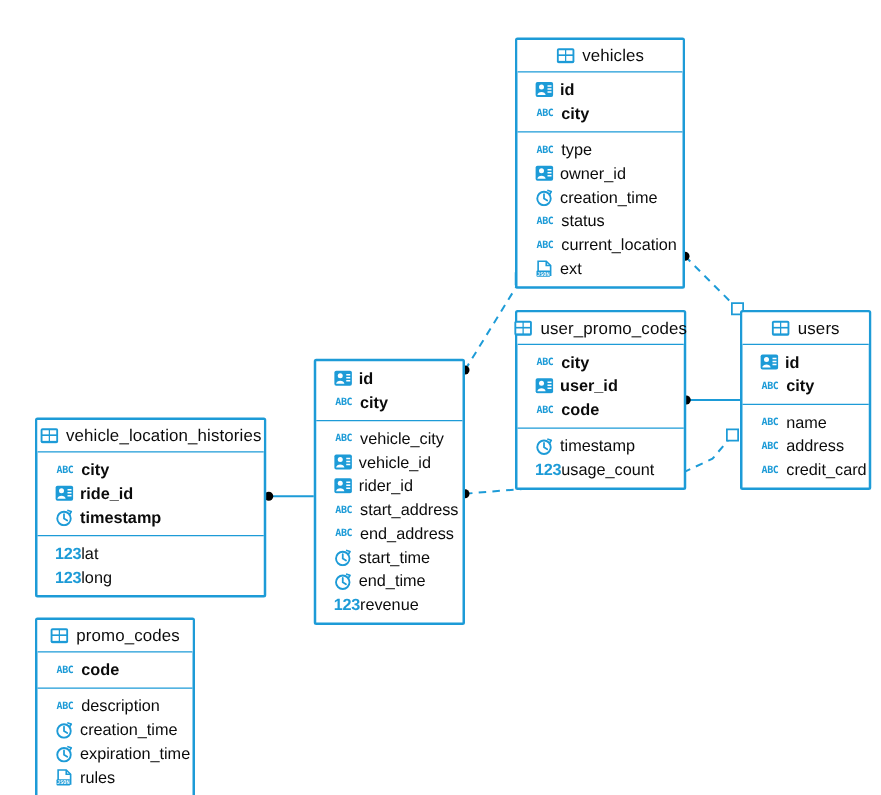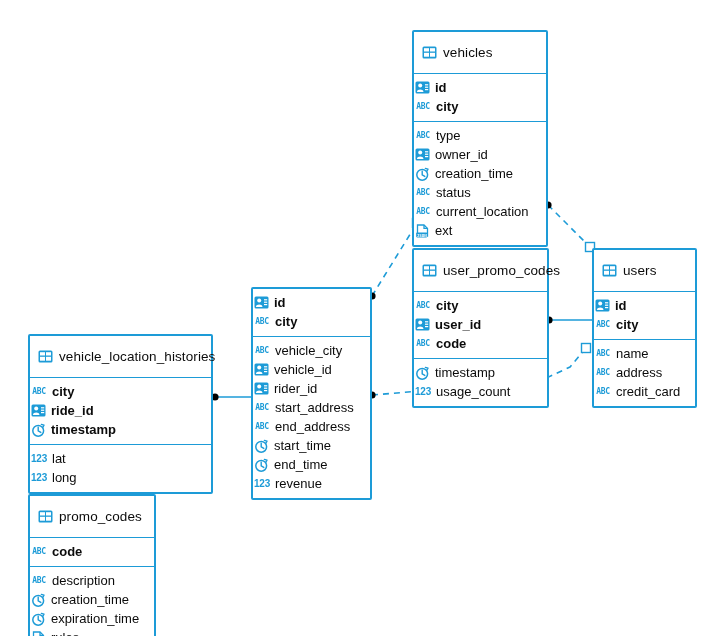--- a/index.html
+++ b/index.html
@@ -15,42 +15,42 @@
 
   .table-node{
     position:absolute;
     box-sizing:border-box;
     border:2px solid #1d9bd7;
     background:#ffffff;
     border-radius:2px;
   }
   .tbl-header{
     box-sizing:border-box;
-    height:42px;
-    display:flex;align-items:center;
+    height:26px;
+    display:flex;align-items:center;justify-content:center;
     gap:6px;
     border-bottom:1px solid #1d9bd7;
     padding:0 8px;
     background:#ffffff;
   }
   .tbl-title{
     font-size:13.5px;
     color:#0b0b0b;
     white-space:nowrap;
     letter-spacing:0.1px;
   }
   .tbl-section{
     box-sizing:border-box;
     padding:4px 0 5px 0;
   }
   .tbl-section.pk{border-bottom:1px solid #1d9bd7;}
   .field-row{
     display:flex;align-items:center;gap:5px;
     height:19px;
-    padding:0 1px;
+    padding:0 14px;
     white-space:nowrap;
   }
   .field-name{font-size:13px;color:#0b0b0b;}
   .field-row.key .field-name{font-weight:bold;}
 
   
   .ic{display:inline-block;flex:0 0 auto;line-height:0;}
   .ic svg{display:block;}
 
   .abc-ic{
@@ -58,21 +58,21 @@
     font-family:"DejaVu Sans Mono", monospace;
     font-size:8px;font-weight:bold;
     color:#1d9bd7;
     line-height:13px;
     letter-spacing:-0.3px;
     text-align:center;
   }
   .num-ic{
     width:16px;height:13px;
     font-family:"Liberation Sans", sans-serif;
-    font-size:10px;font-weight:bold;
+    font-size:13px;font-weight:bold;
     color:#1d9bd7;
     line-height:14px;
     letter-spacing:-0.2px;
     text-align:center;
   }
 </style>
 </head>
 <body>
 
 <div id="canvas">

